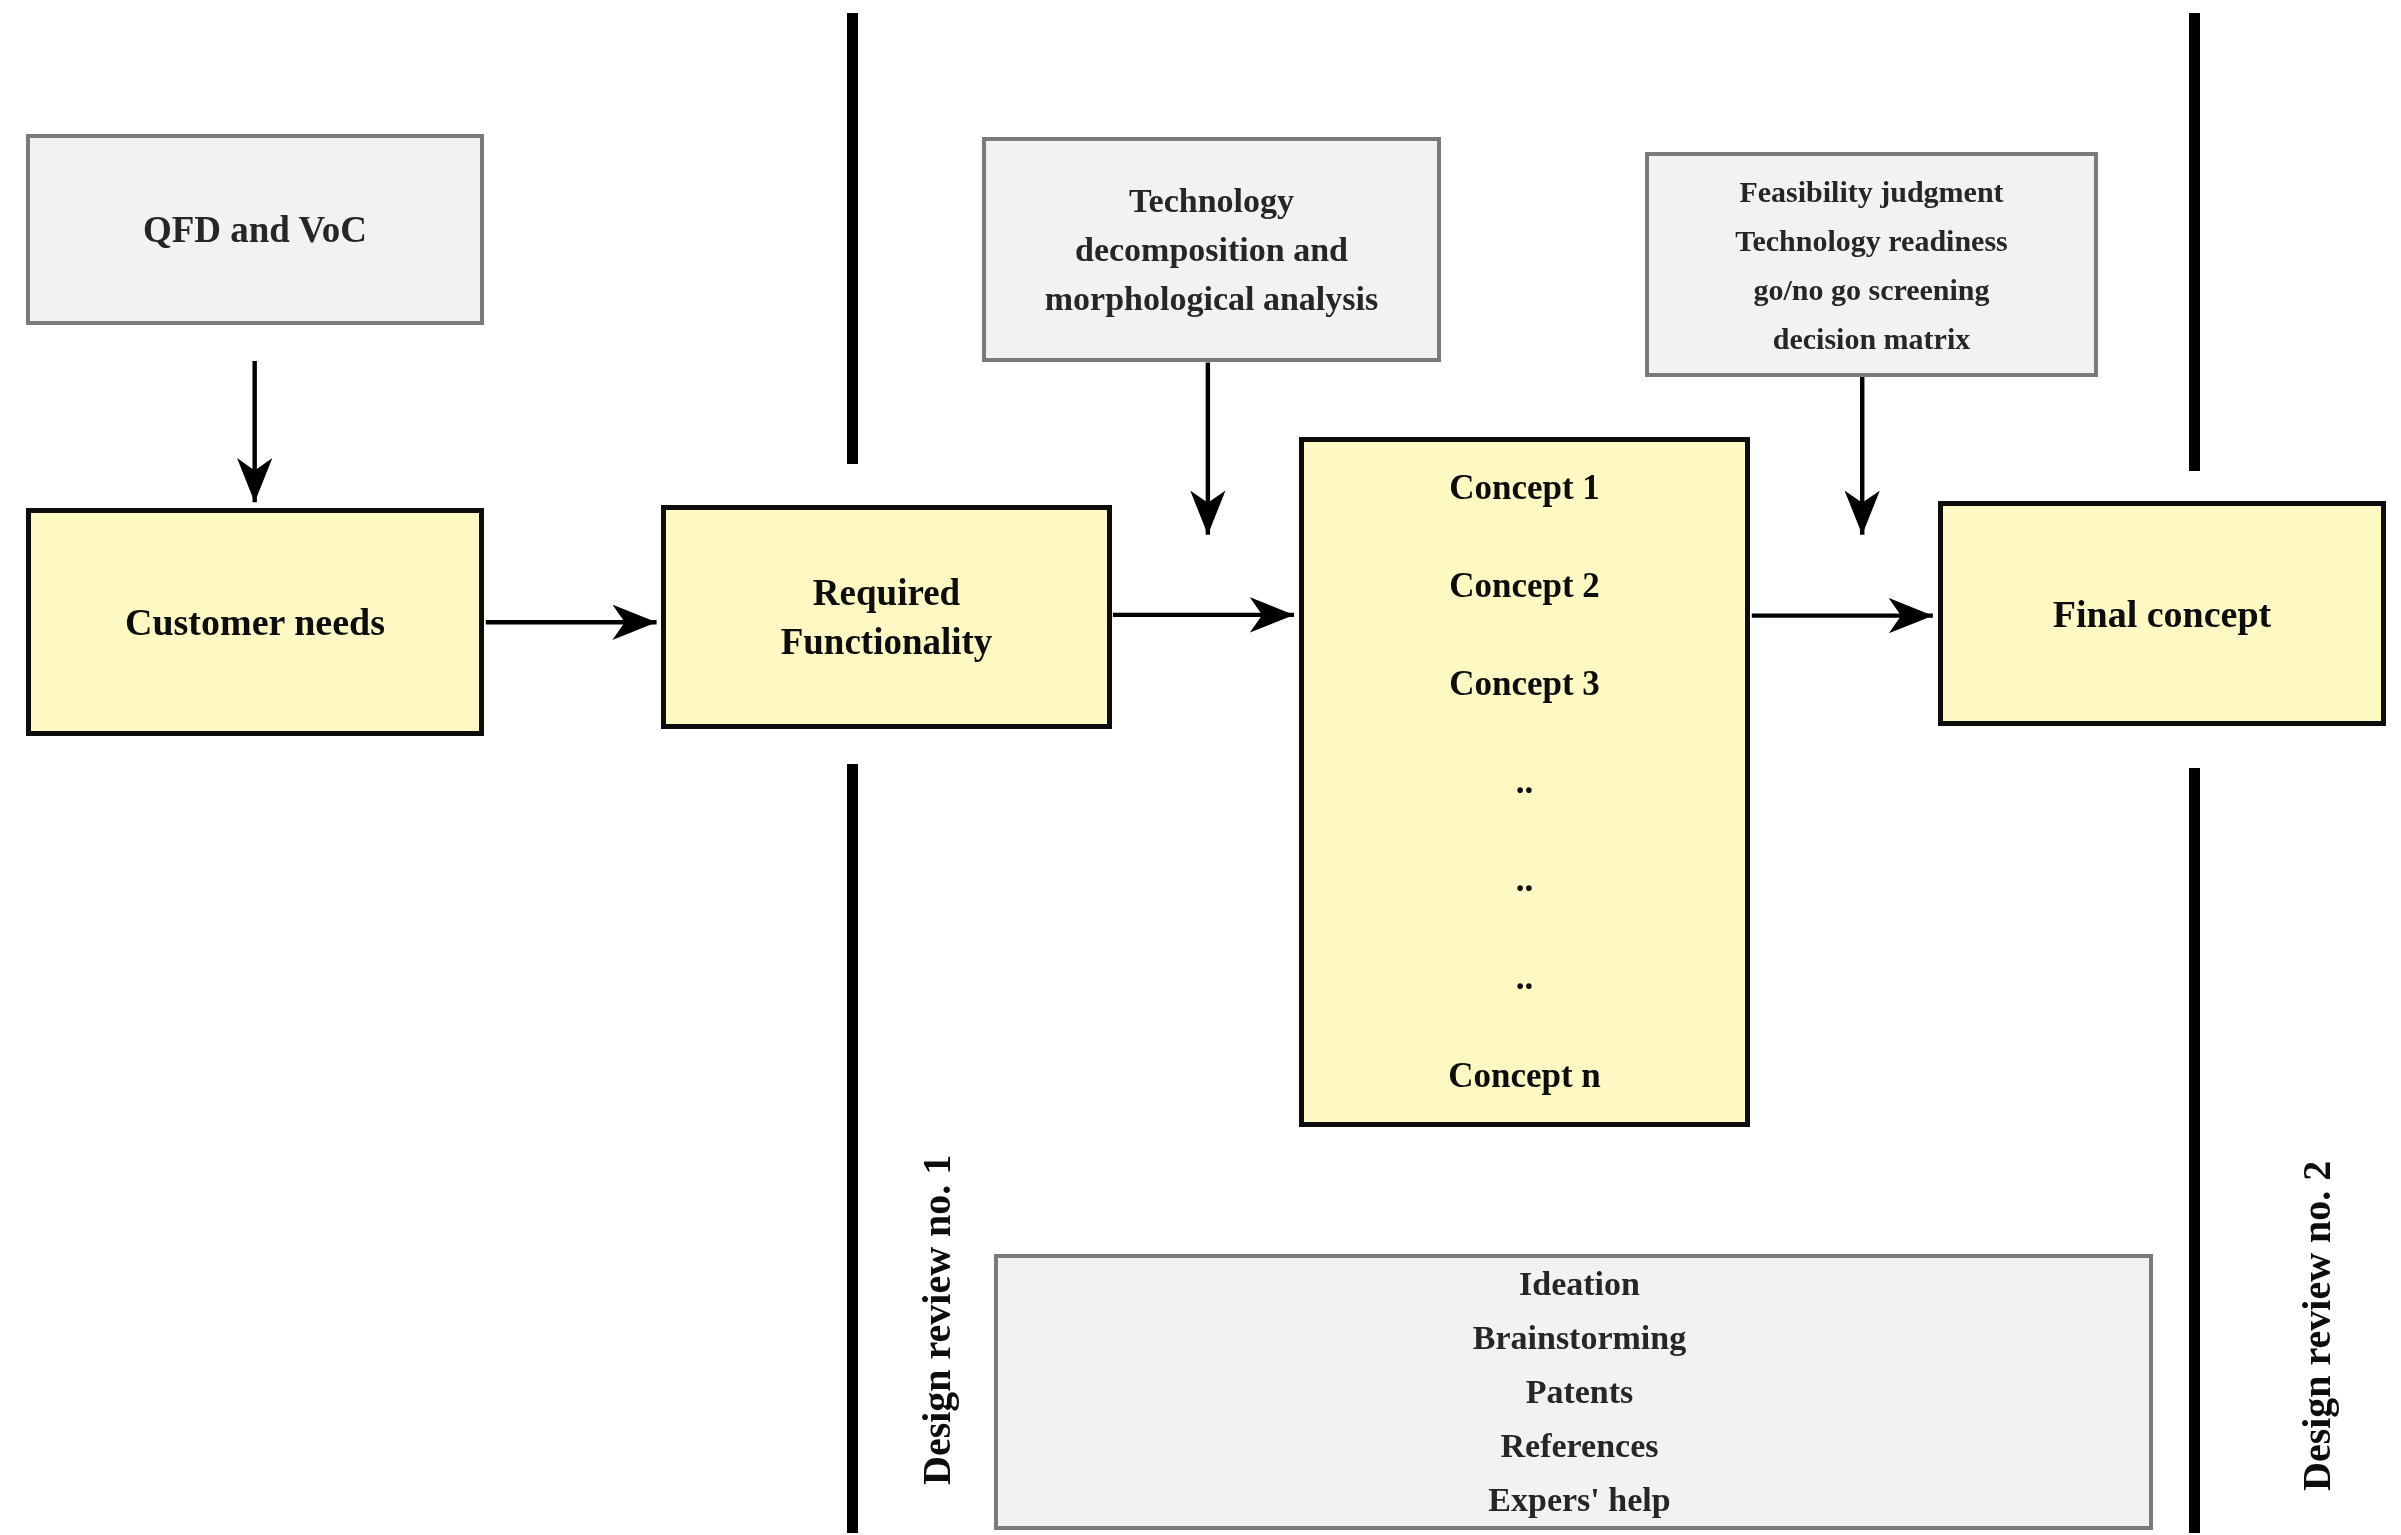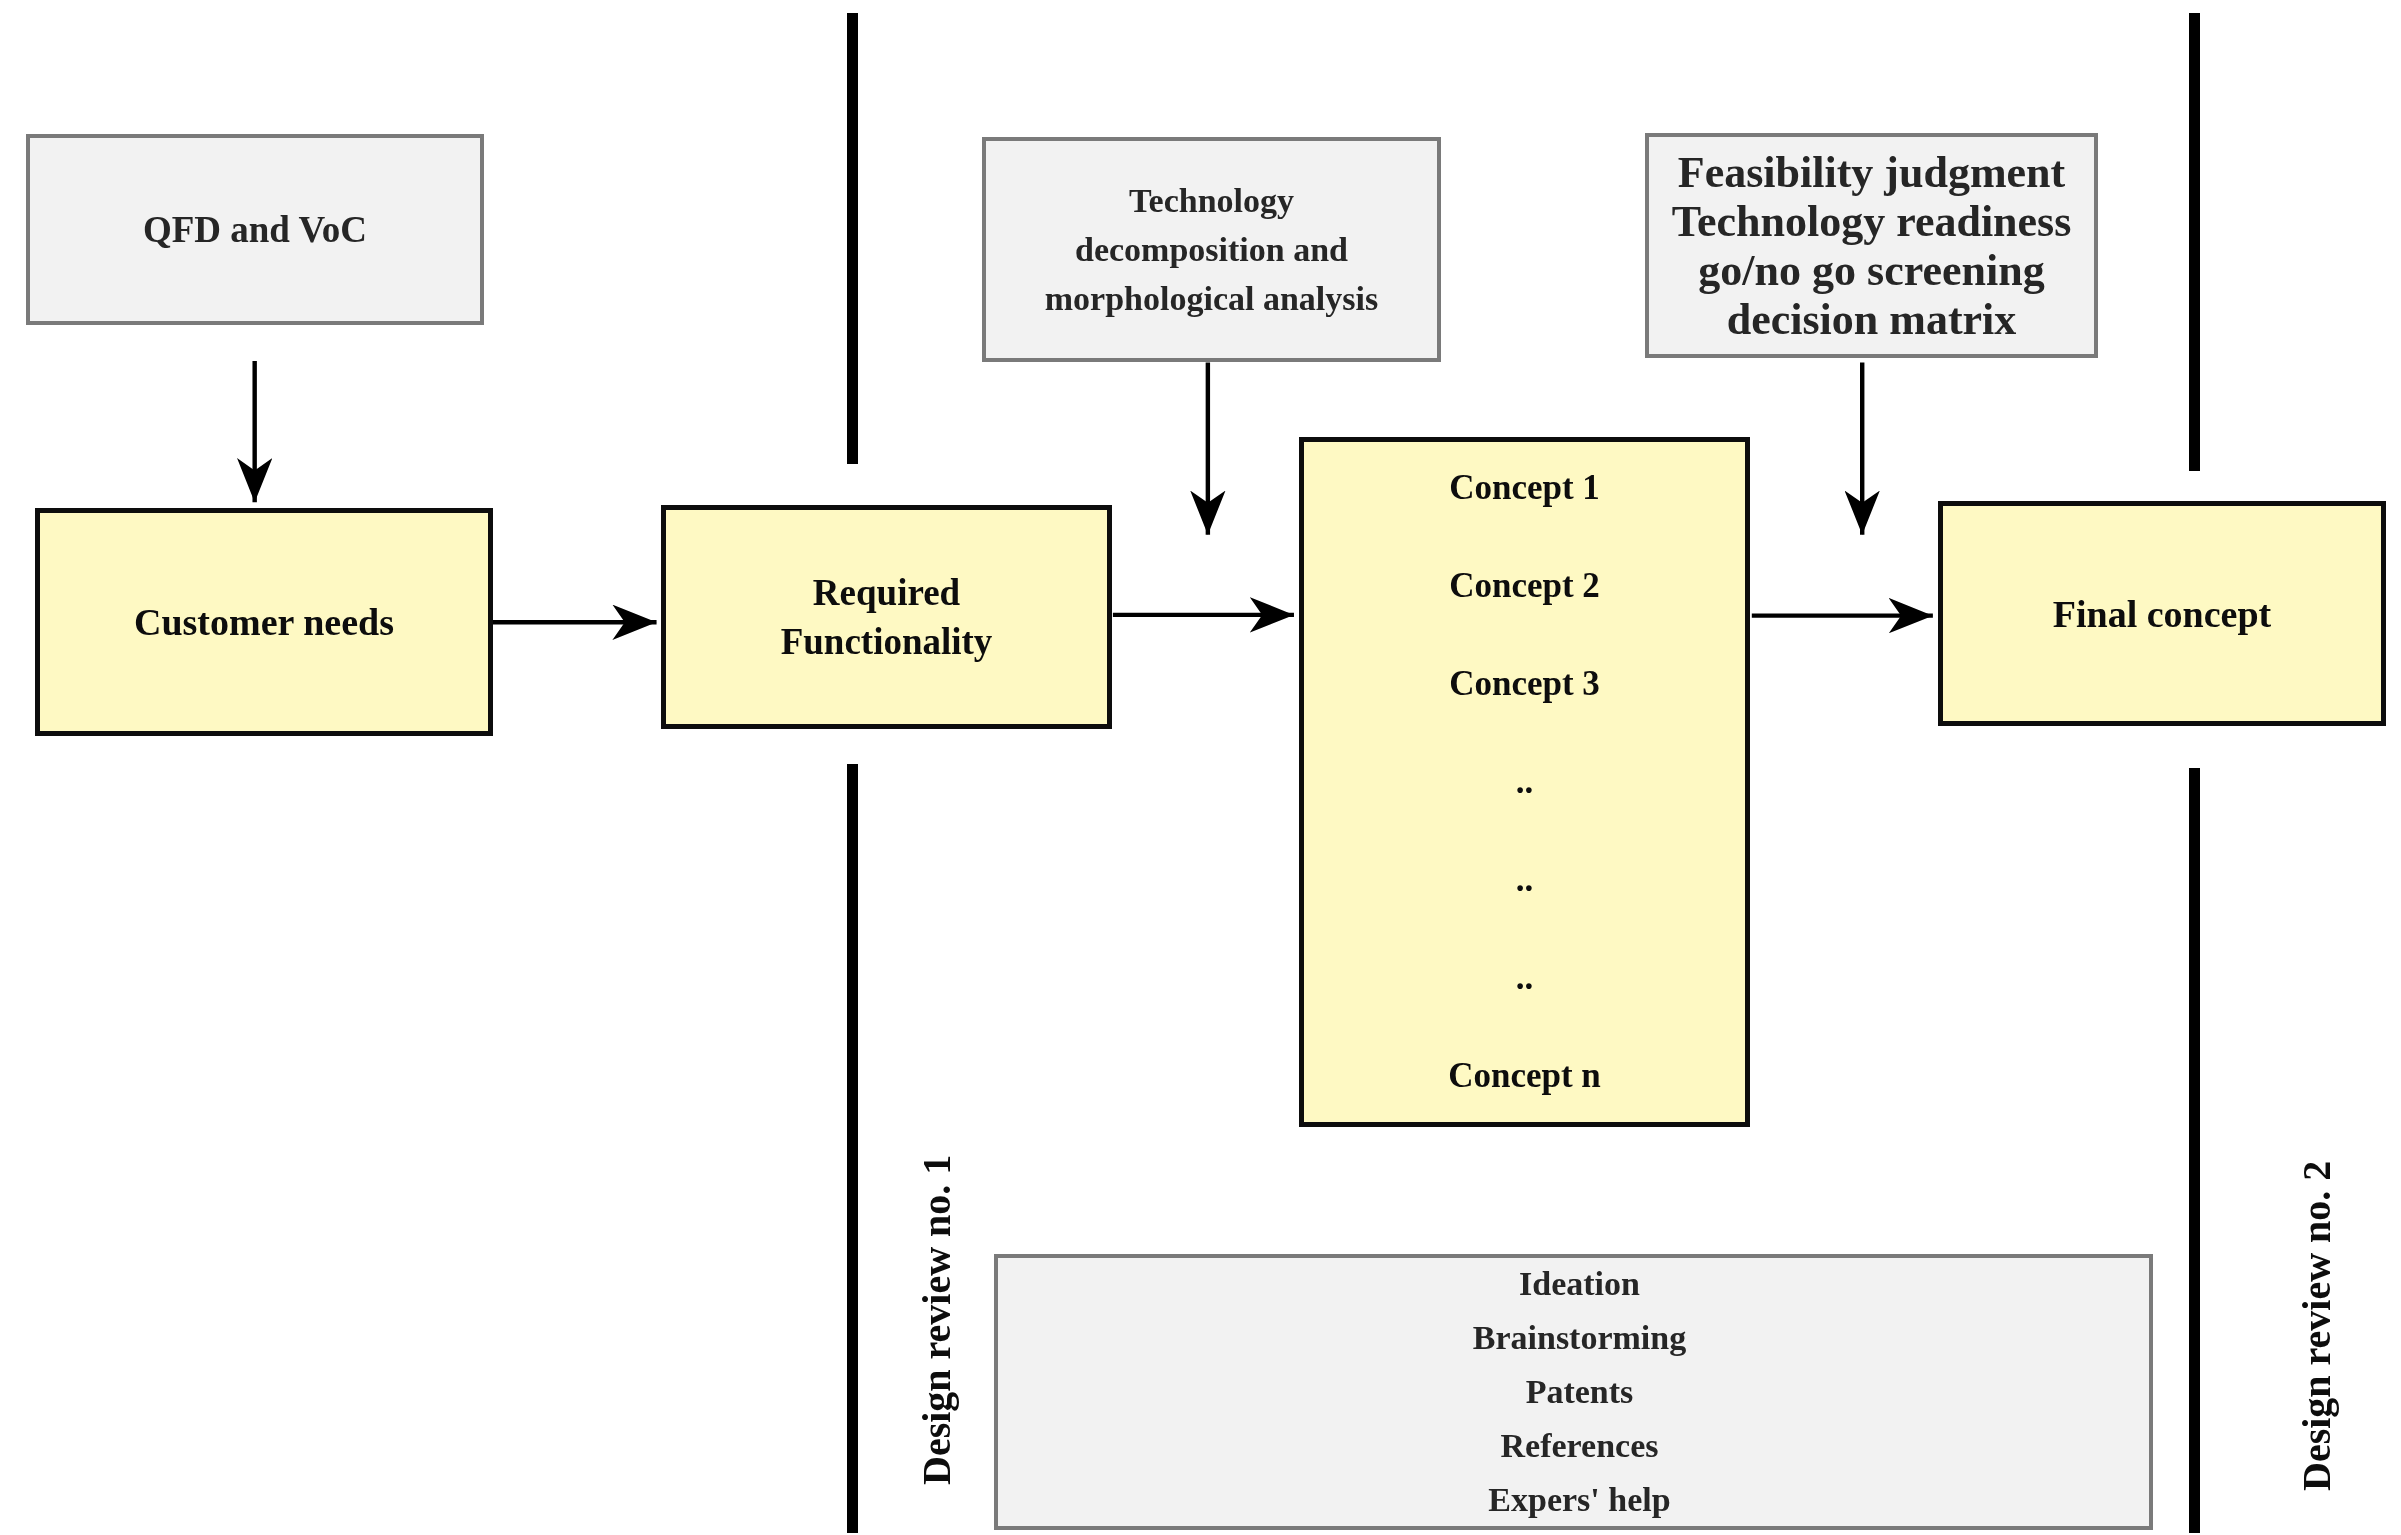--- a/index.html
+++ b/index.html
@@ -54,24 +54,24 @@
     height: 1536px;
   }
   svg.connectors path.conn {
     stroke: #000000;
     stroke-width: 6;
     fill: none;
   }
 
   
   #box-qfd         { left: 26px;   top: 134px;  width: 458px;  height: 191px; font-size: 37px; }
-  #box-customer    { left: 26px;   top: 508px;  width: 458px;  height: 228px; font-size: 38px; margin-left: 9px; }
+  #box-customer    { left: 26px;   top: 508px;  width: 458px;  height: 228px; font-size: 38px; }
   #box-required    { left: 661px;  top: 505px;  width: 451px;  height: 224px; font-size: 37px; line-height: 49px; }
   #box-finctional  { left: 982px; top: 137px;  width: 459px;  height: 225px; font-size: 34px; line-height: 49px; }
-  #box-feasibility { left: 1645px; top: 133px;  width: 453px;  height: 225px; font-size: 44px; line-height: 49px; text-align: center; }
+  #box-feasibility { left: 1645px; top: 152px;  width: 453px;  height: 225px; font-size: 30px; line-height: 49px; text-align: center; }
   #box-concepts    { left: 1299px; top: 437px;  width: 451px;  height: 690px; font-size: 35px; line-height: 98px; }
   #box-final       { left: 1938px; top: 501px;  width: 448px;  height: 225px; font-size: 38px; }
   #box-ideation    { left: 994px; top: 1254px; width: 1159px; height: 276px; font-size: 34px; line-height: 54px; padding-left: 12px; }
 
   #review-line-1-upper { left: 847px; top: 13.3px;   width: 11px; height: 451px; }
   #review-line-1-lower { left: 847px; top: 764px; width: 11px; height: 769px; }
   #review-line-2-upper { left: 2189px; top: 13.3px;   width: 11px; height: 458px; }
   #review-line-2-lower { left: 2189px; top: 768px; width: 11px; height: 765px; }
 
   #label-review-1 { left: 910px; top: 1132px; width: 53px; height: 375px; }

